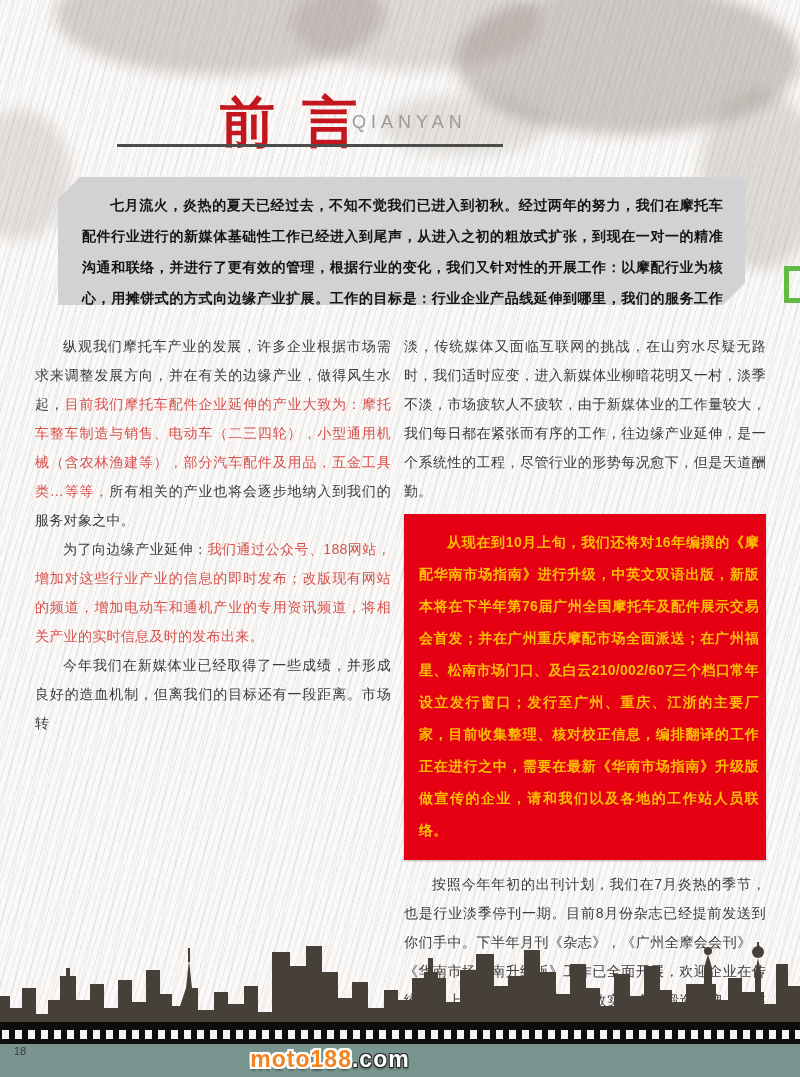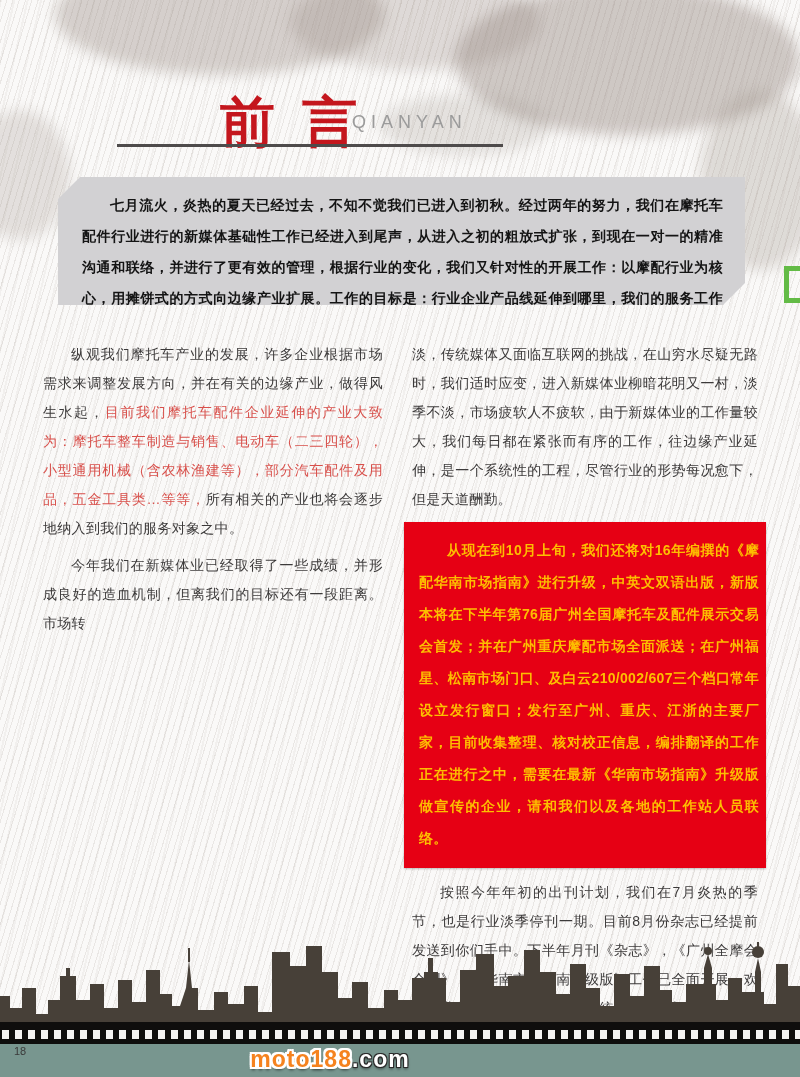--- a/index.html
+++ b/index.html
@@ -32,21 +32,21 @@
     position:absolute;left:58px;top:177px;width:687px;height:128px;background:#d2d1d3;
     clip-path:polygon(22px 0, 100% 0, 100% calc(100% - 22px), calc(100% - 22px) 100%, 0 100%, 0 22px);
   }
   .intro-box p{margin:0;padding:13px 22px 0 24px;font-size:14px;line-height:31px;
     font-weight:bold;color:#141414;text-align:justify;text-indent:2em;letter-spacing:0.3px;}
 
   
   .col{position:absolute;top:332px;}
   .col-left{left:35px;width:356px;}
   .col-right{left:404px;width:362px;}
-  .para{margin:8px;font-size:14px;line-height:29px;color:#3c3a3a;text-align:justify;
+  .para{margin:0;font-size:14px;line-height:29px;color:#3c3a3a;text-align:justify;
     letter-spacing:0.3px;}
   .para.indent{text-indent:2em;}
   .red-text{color:#d8504b;}
 
   .highlight-box{
     margin:8px 0 10px 0;background:#e60014;padding:12px 7px 14px 15px;
     box-shadow:0 1px 2px rgba(0,0,0,0.25);
   }
   .highlight-box p{margin:0;font-size:14px;line-height:32px;font-weight:bold;color:#fdbe00;
     text-align:justify;text-indent:2em;letter-spacing:0.3px;}
@@ -89,20 +89,21 @@
   <h1 class="title-cn">前 言</h1>
   <div class="title-py">QIANYAN</div>
   <div class="title-rule"></div>
 
   <div class="intro-box">
     <p>七月流火，炎热的夏天已经过去，不知不觉我们已进入到初秋。经过两年的努力，我们在摩托车配件行业进行的新媒体基础性工作已经进入到尾声，从进入之初的粗放式扩张，到现在一对一的精准沟通和联络，并进行了更有效的管理，根据行业的变化，我们又针对性的开展工作：以摩配行业为核心，用摊饼式的方式向边缘产业扩展。工作的目标是：行业企业产品线延伸到哪里，我们的服务工作也开展到哪里。</p>
   </div>
 
   <div class="col col-left" id="left-col">
       <p class="para indent"><span>纵观我们摩托车产业的发展，许多企业根据市场需求来调整发展方向，并在有关的边缘产业，做得风生水起，</span><span class="red-text">目前我们摩托车配件企业延伸的产业大致为：摩托车整车制造与销售、电动车（二三四轮），小型通用机械（含农林渔建等），部分汽车配件及用品，五金工具类…等等，</span><span>所有相关的产业也将会逐步地纳入到我们的服务对象之中。</span></p>
+      <p class="para indent"><span>为了向边缘产业延伸：</span><span class="red-text">我们通过公众号、188网站，增加对这些行业产业的信息的即时发布；改版现有网站的频道，增加电动车和通机产业的专用资讯频道，将相关产业的实时信息及时的发布出来。</span></p>
       <p class="para indent"><span>今年我们在新媒体业已经取得了一些成绩，并形成良好的造血机制，但离我们的目标还有一段距离。市场转</span></p>
     </div>
 
   <div class="col col-right">
     <div id="right-top">
         <p class="para"><span>淡，传统媒体又面临互联网的挑战，在山穷水尽疑无路时，我们适时应变，进入新媒体业柳暗花明又一村，淡季不淡，市场疲软人不疲软，由于新媒体业的工作量较大，我们每日都在紧张而有序的工作，往边缘产业延伸，是一个系统性的工程，尽管行业的形势每况愈下，但是天道酬勤。</span></p>
       </div>
     <div class="highlight-box">
       <p>从现在到10月上旬，我们还将对16年编撰的《摩配华南市场指南》进行升级，中英文双语出版，新版本将在下半年第76届广州全国摩托车及配件展示交易会首发；并在广州重庆摩配市场全面派送；在广州福星、松南市场门口、及白云210/002/607三个档口常年设立发行窗口；发行至广州、重庆、江浙的主要厂家，目前收集整理、核对校正信息，编排翻译的工作正在进行之中，需要在最新《华南市场指南》升级版做宣传的企业，请和我们以及各地的工作站人员联络。</p>
     </div>

